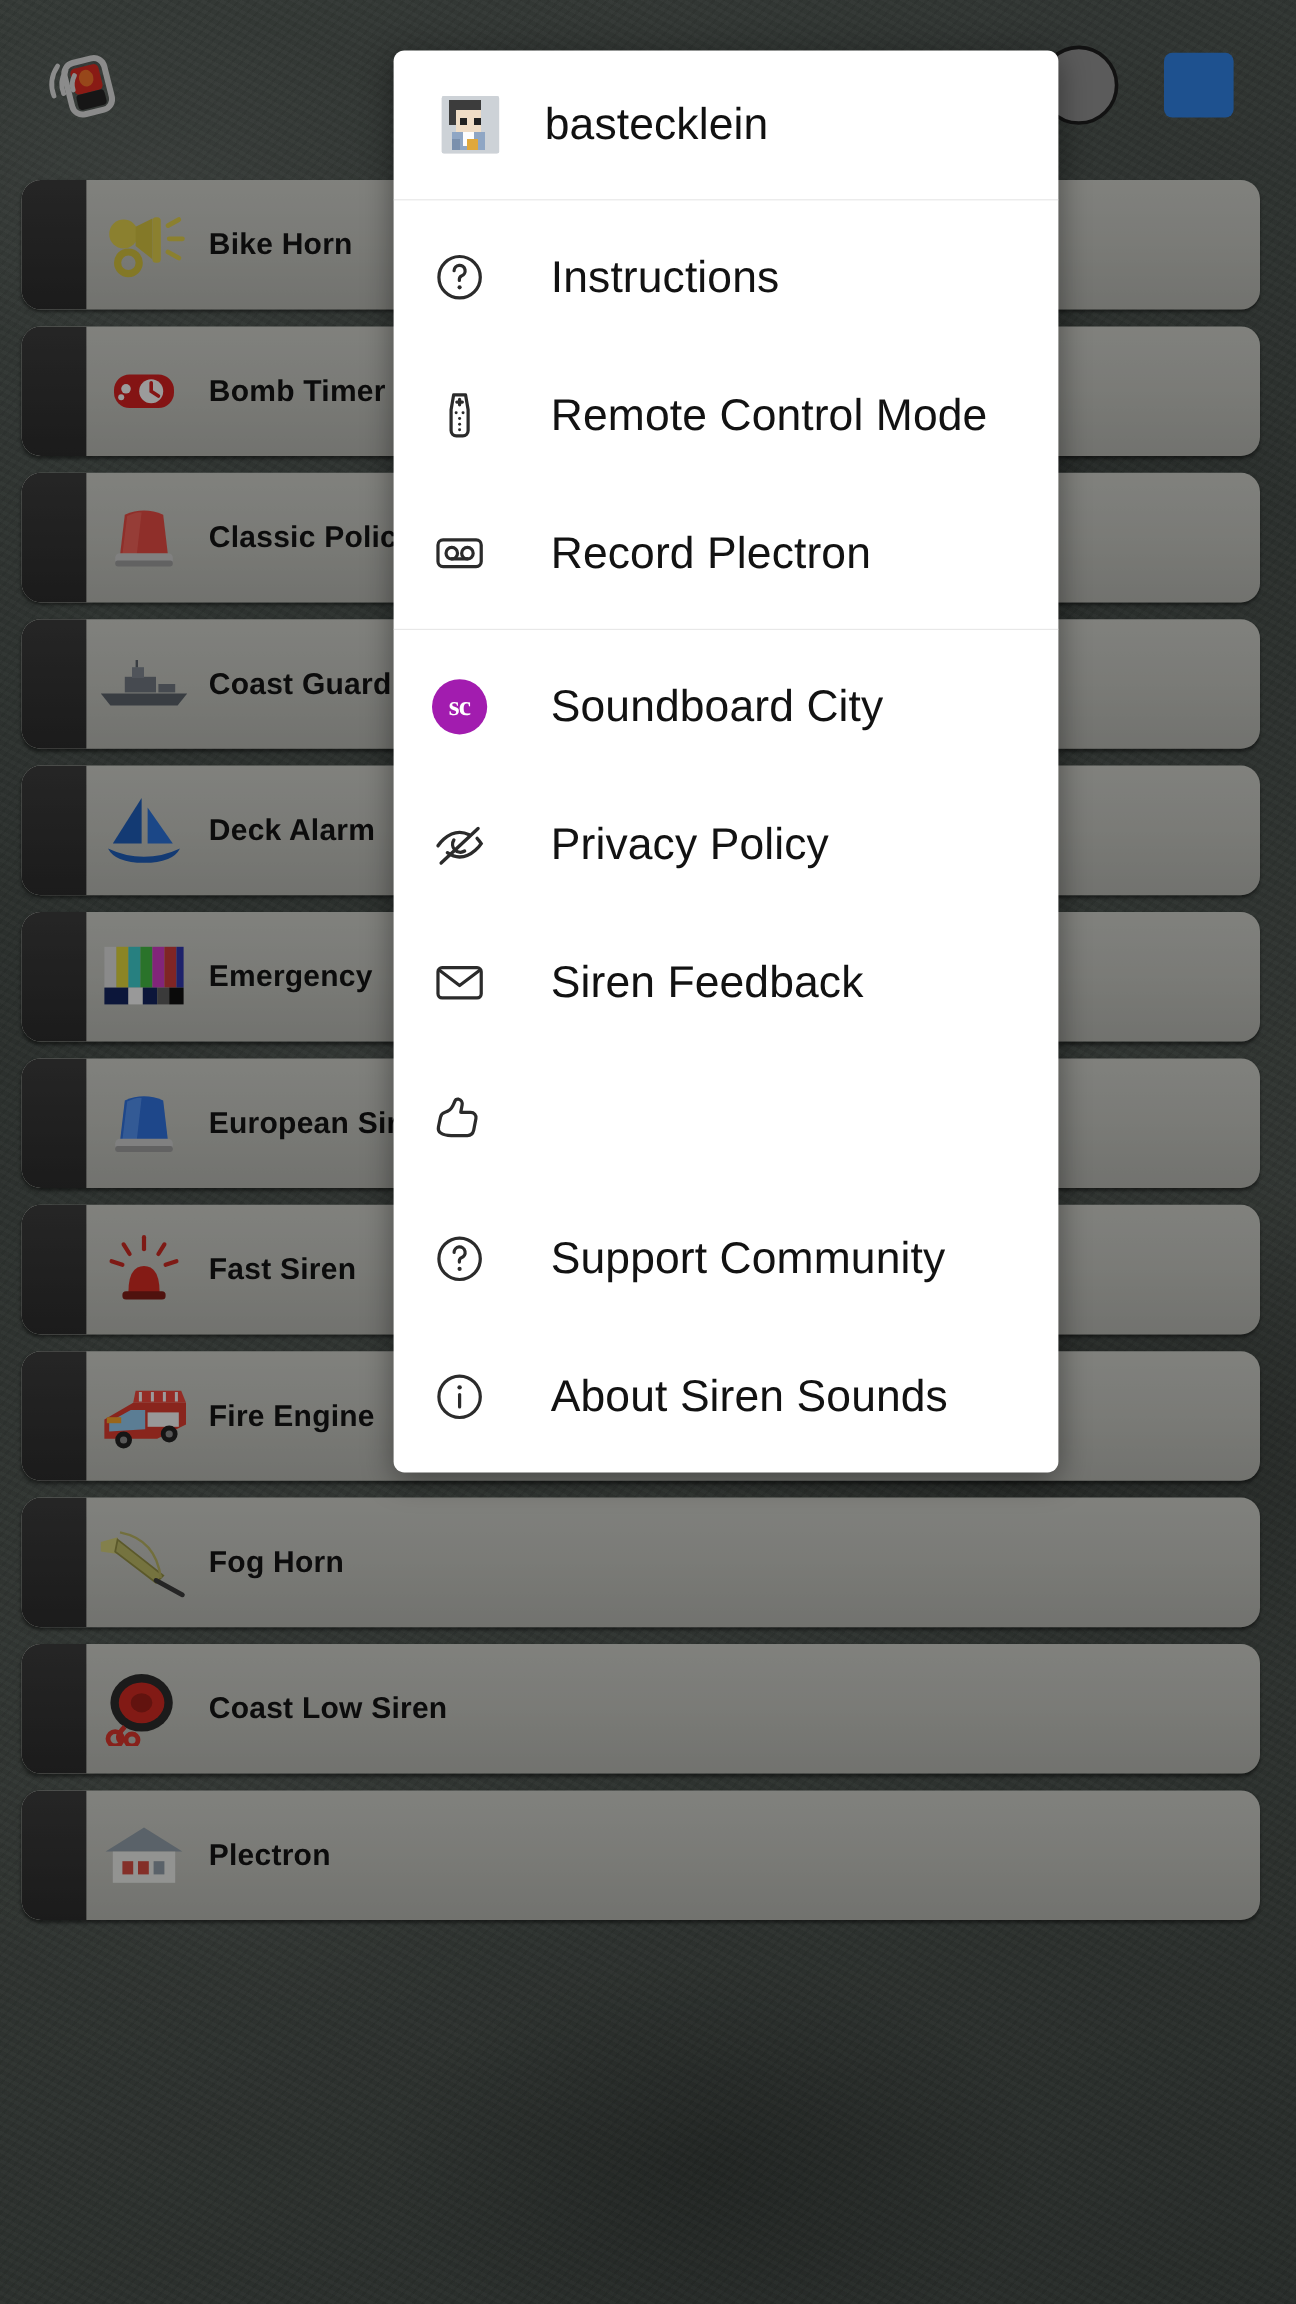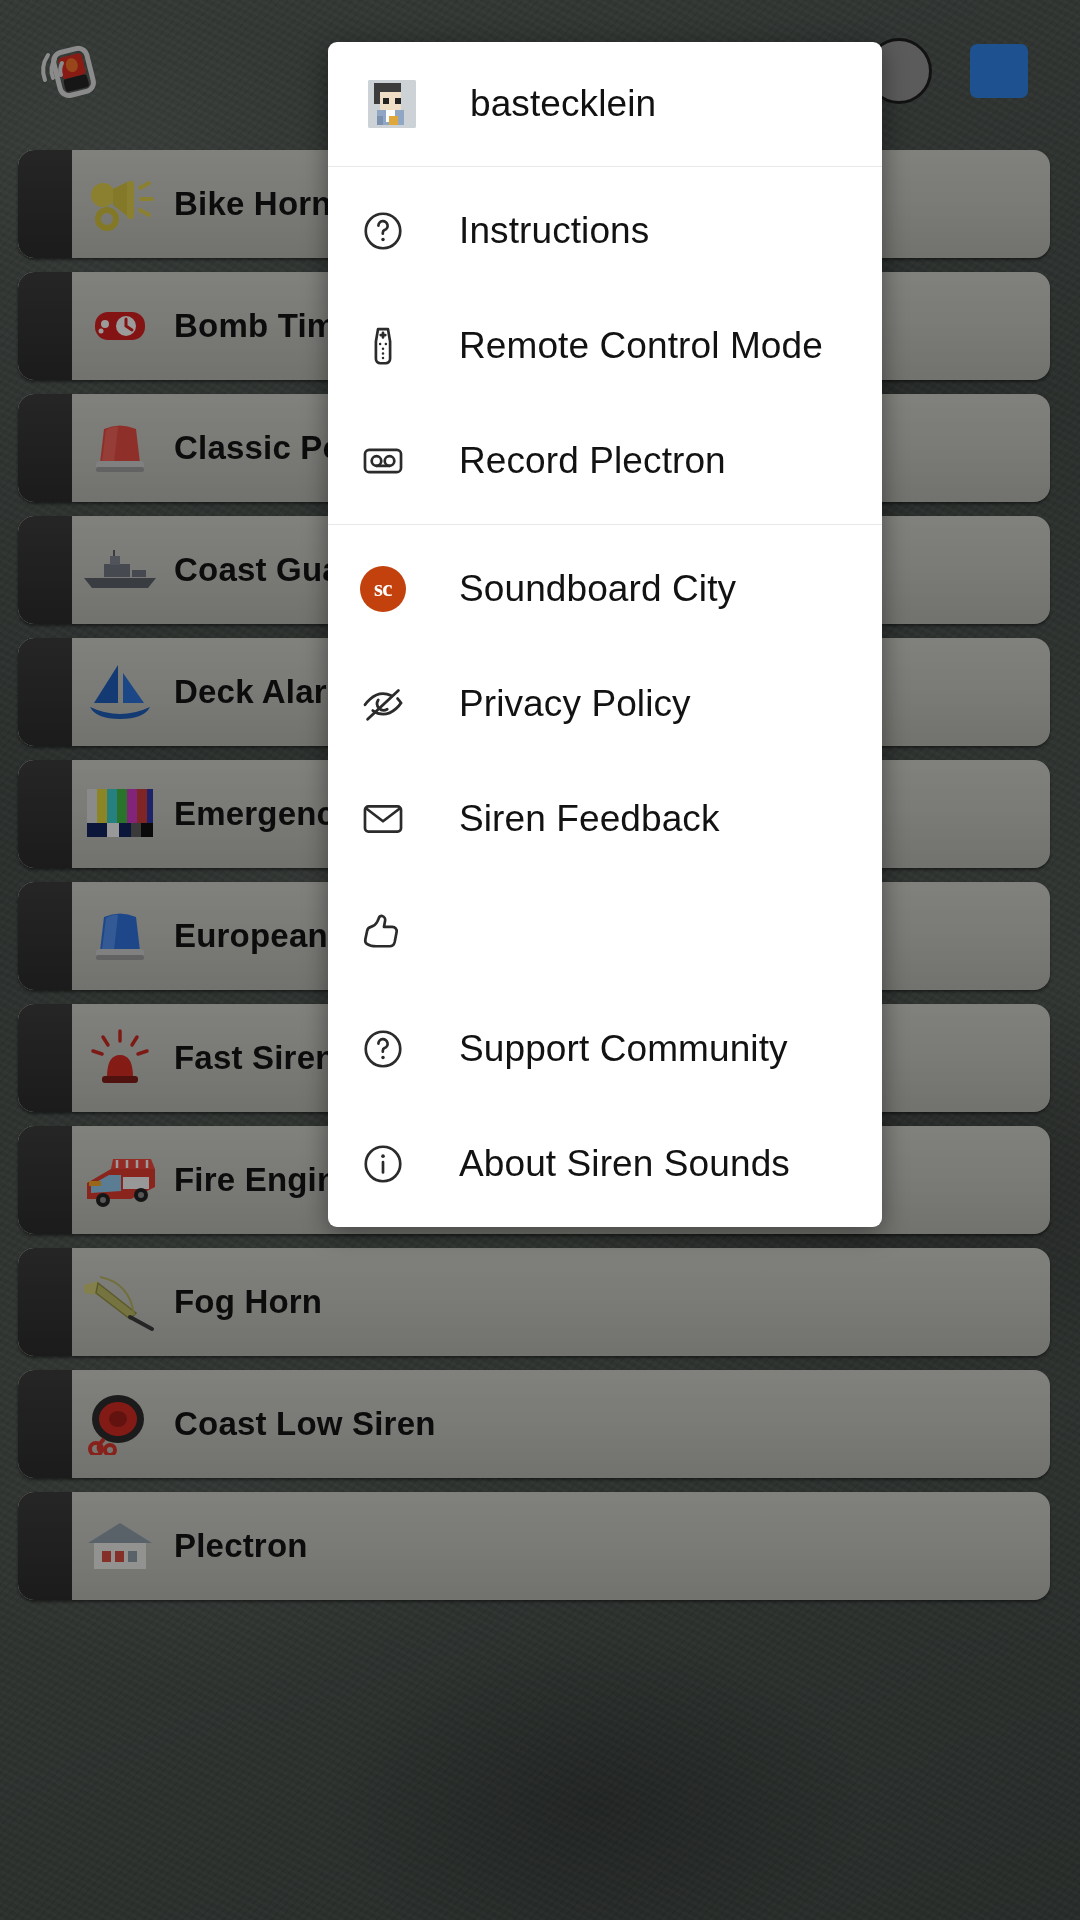--- a/index.html
+++ b/index.html
@@ -75,21 +75,21 @@
     border-radius: 16px 0 0 16px;
   }
   .sound-icon {
     position: relative; z-index: 2;
     width: 108px; margin-left: 48px;
     display: flex; align-items: center; justify-content: center;
     font-size: 58px; line-height: 1;
   }
   .sound-label {
     position: relative; z-index: 2;
-    font-size: 33px; font-weight: bold; color: #141414;
+    font-size: 25px; font-weight: bold; color: #141414;
     letter-spacing: .2px;
     text-align: right;
   }
 
   
   .menu {
     position: absolute;
     left: 328px; top: 42px;
     width: 554px;
     background: #ffffff;
@@ -106,21 +106,21 @@
   }
   .avatar-img {
     width: 48px; height: 48px; flex: 0 0 48px;
     image-rendering: pixelated;
     border-radius: 2px;
     overflow: hidden;
     background: #cfd3d8;
     position: relative;
   }
   .menu-account-name {
-    margin-left: 54px;
+    margin-left: 38px;
     font-size: 37px; color: #111; letter-spacing: .1px;
   }
   .menu-sep { height: 1px; background: #e8e8e8; margin: 0; }
 
   .menu-group { padding: 6px 0; }
   .menu-item {
     display: flex; align-items: center;
     height: 115px;
     padding-left: 29px;
     cursor: default;
@@ -130,21 +130,21 @@
     display: flex; align-items: center; justify-content: center;
   }
   .menu-icon svg { display: block; }
   .menu-label {
     margin-left: 50px;
     font-size: 37px; color: #121212; letter-spacing: .1px;
     white-space: nowrap;
   }
   .sc-badge {
     width: 46px; height: 46px; border-radius: 50%;
-    background: #c2410c;
+    background: #a21caf;
     display: flex; align-items: center; justify-content: center;
     color: #fff; font-size: 23px; font-weight: bold;
     font-family: "Liberation Serif", serif;
     letter-spacing: -.5px;
   }
 </style>
 </head>
 <body>
 
 <div id="app">

